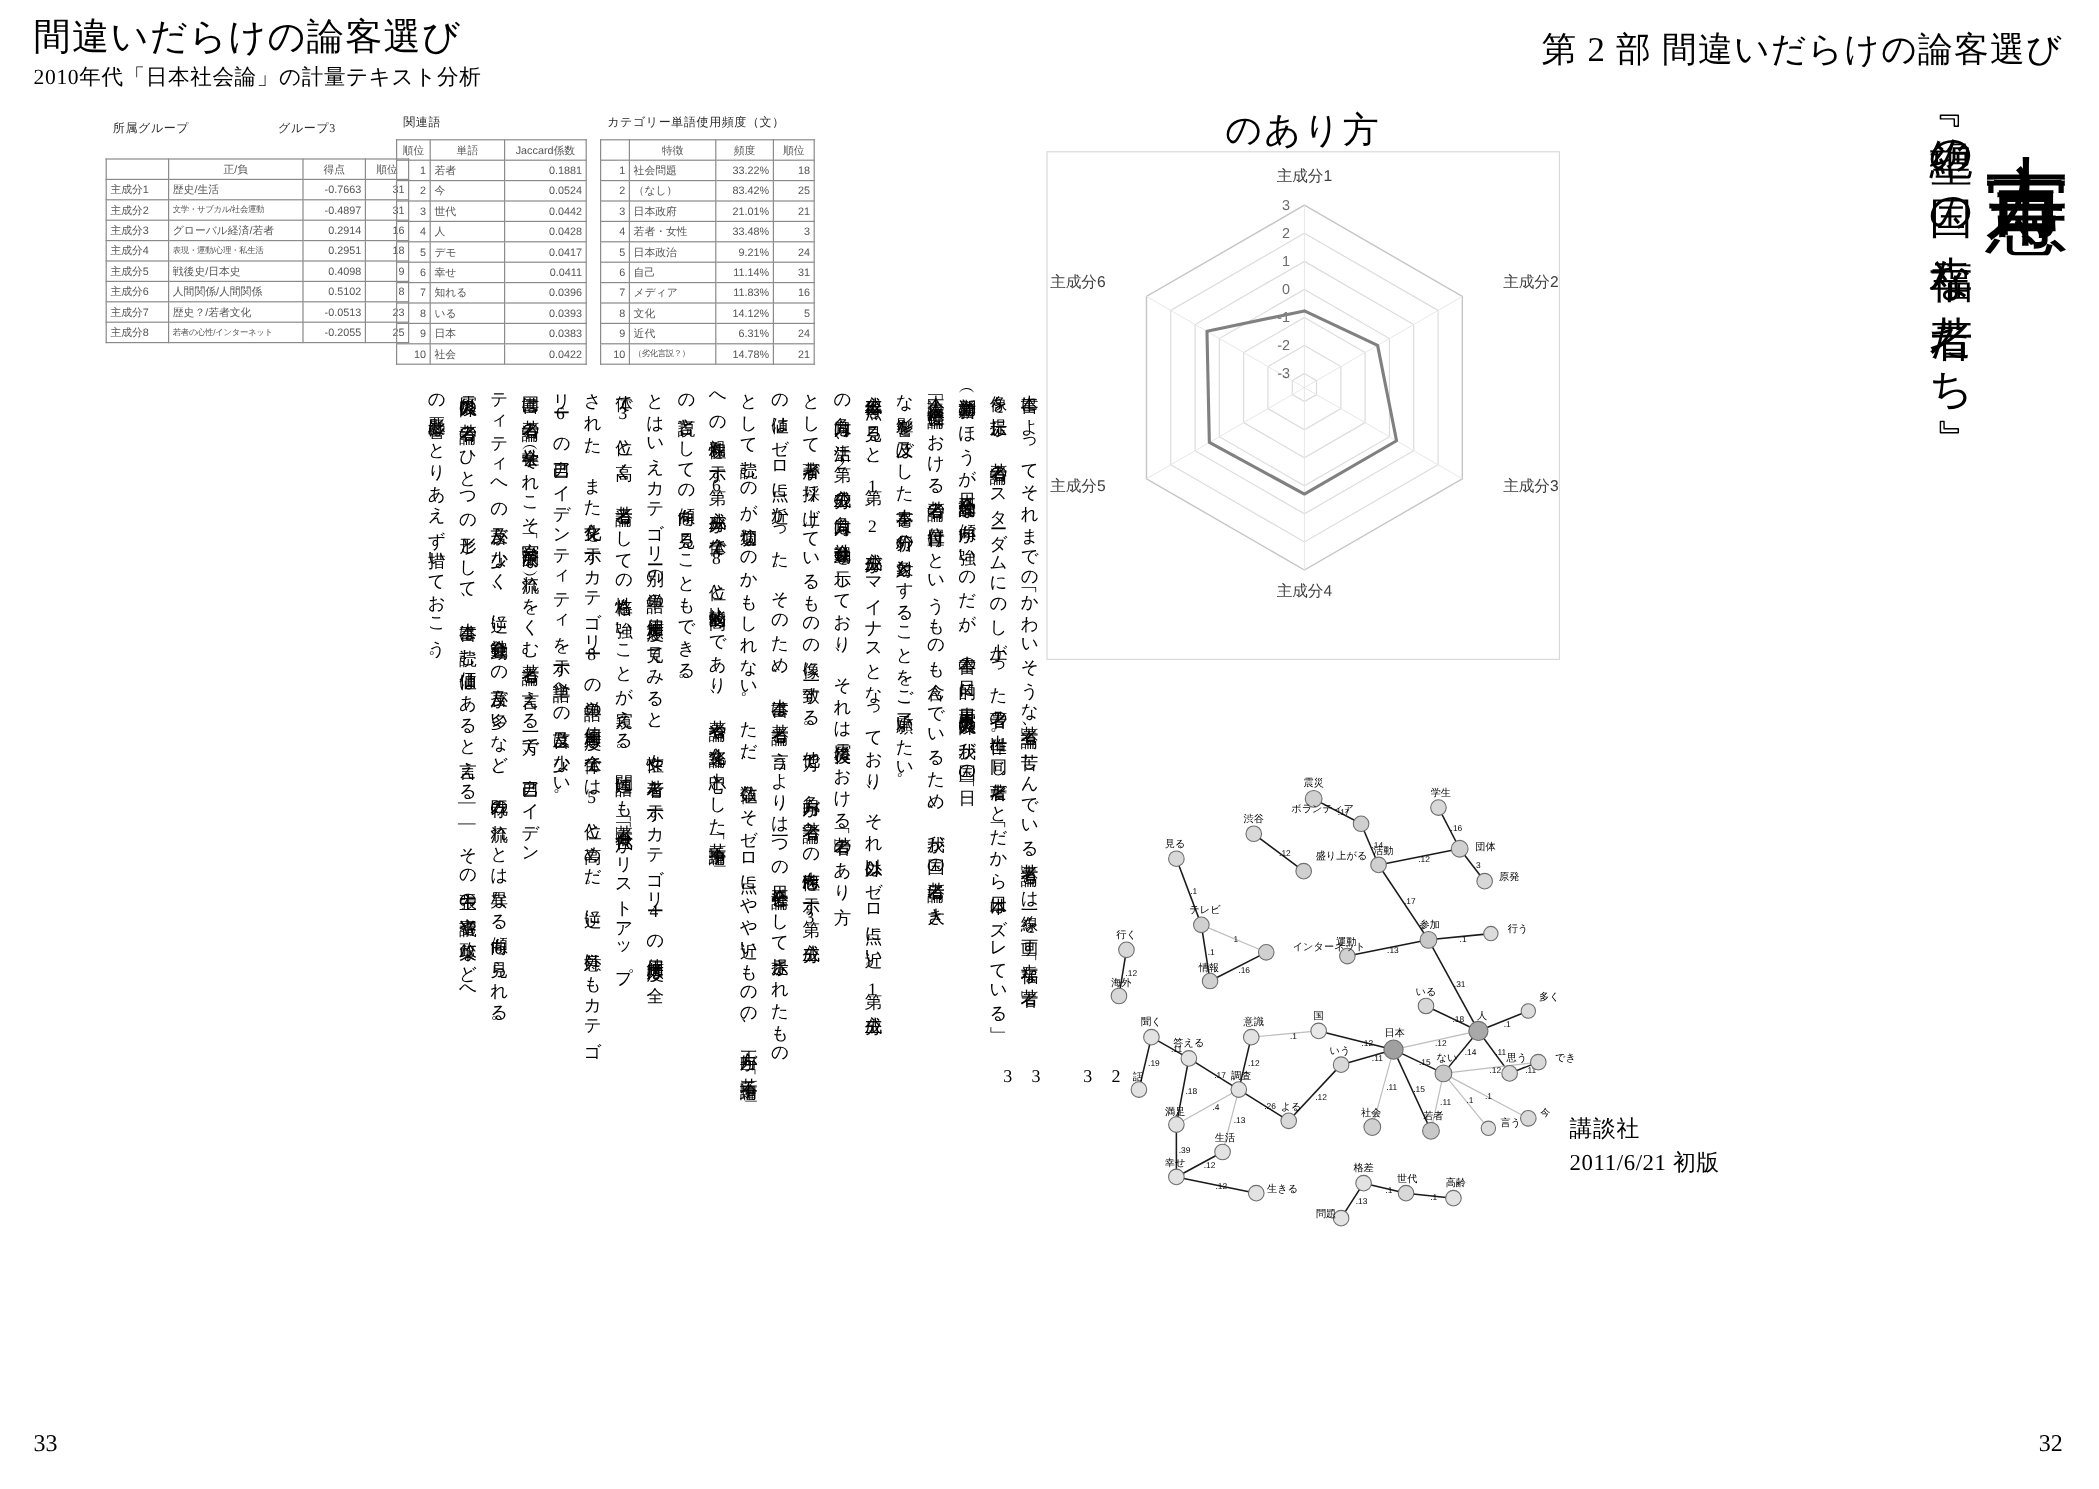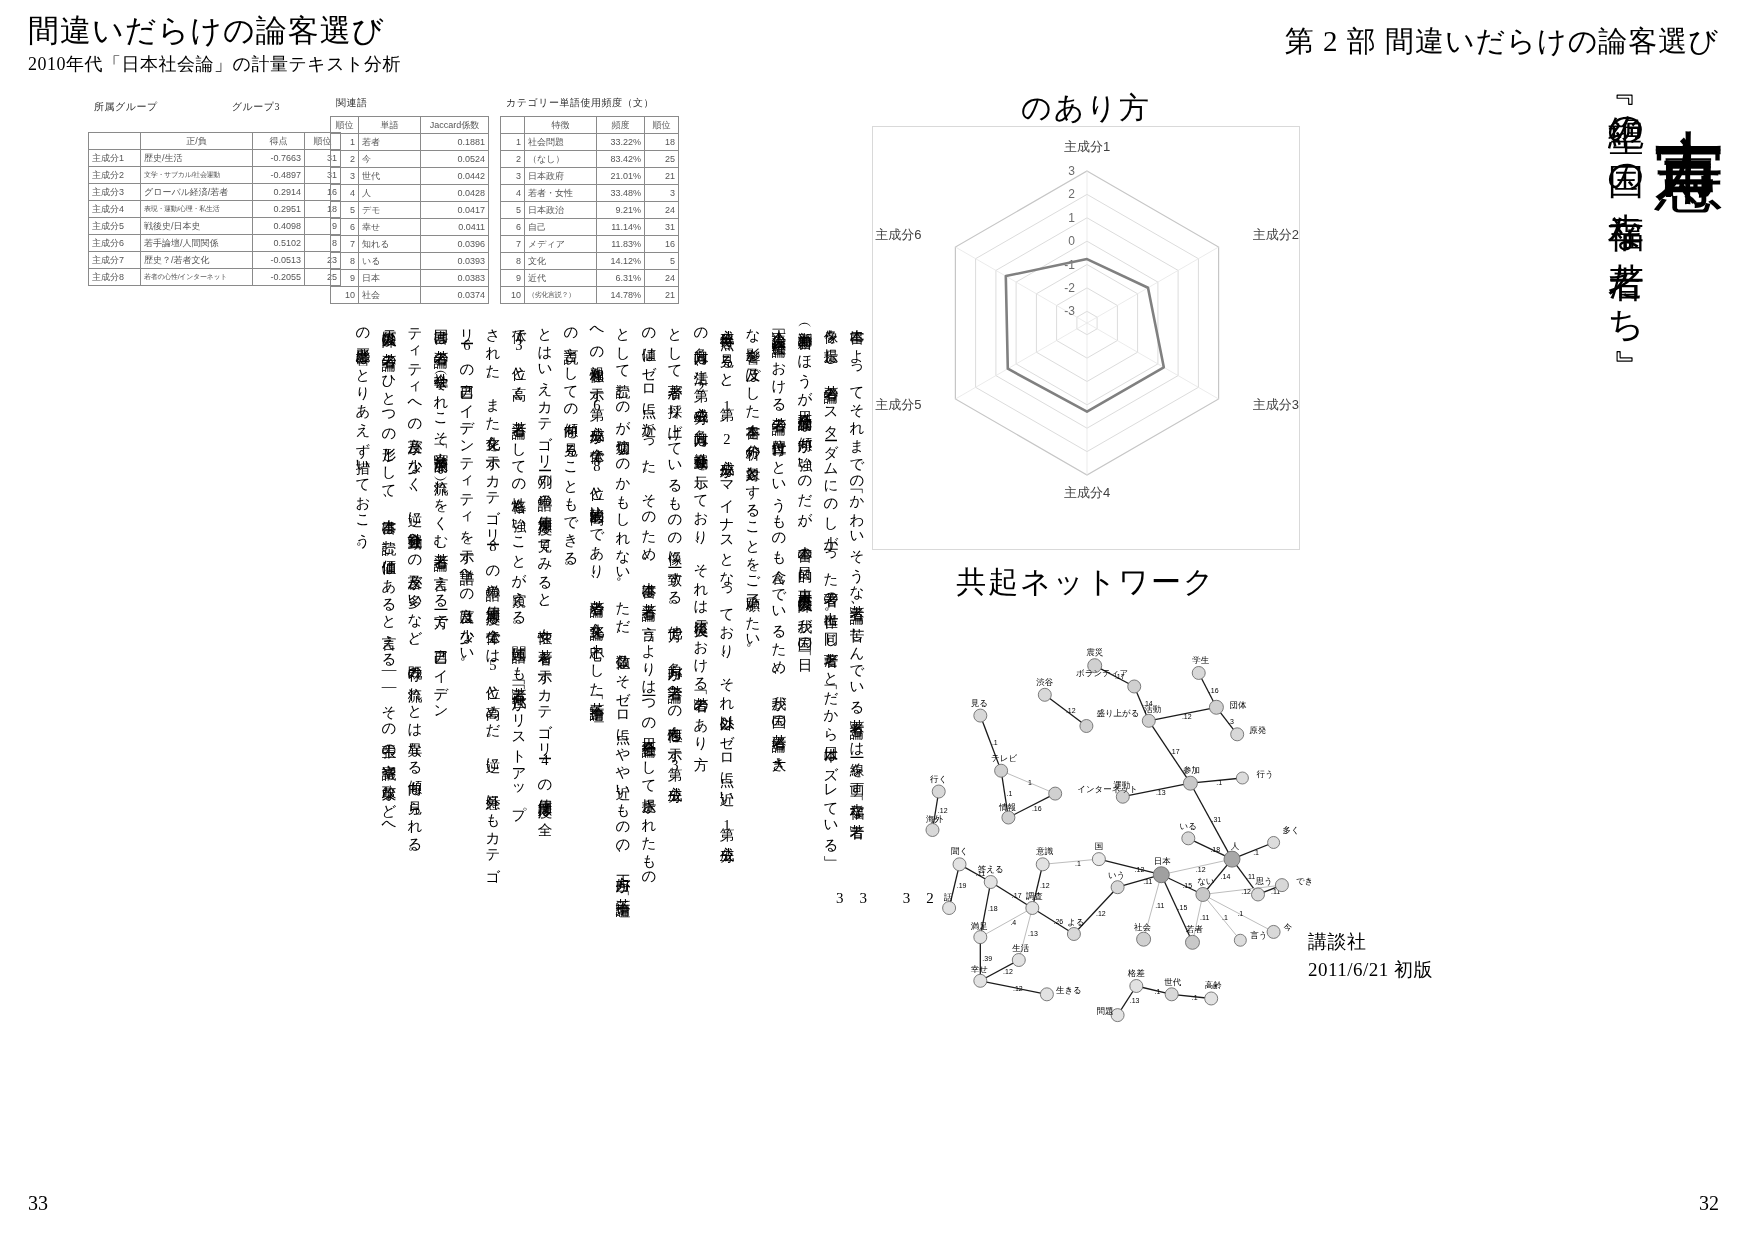--- a/index.html
+++ b/index.html
@@ -182,21 +182,21 @@
             <td class="num">18</td>
           </tr>
         <tr>
             <td>主成分5</td>
             <td>戦後史/日本史</td>
             <td class="num">0.4098</td>
             <td class="num">9</td>
           </tr>
         <tr>
             <td>主成分6</td>
-            <td>若手論壇/人間関係</td>
+            <td>人間関係/人間関係</td>
             <td class="num">0.5102</td>
             <td class="num">8</td>
           </tr>
         <tr>
             <td>主成分7</td>
             <td>歴史？/若者文化</td>
             <td class="num">-0.0513</td>
             <td class="num">23</td>
           </tr>
         <tr>
@@ -261,21 +261,21 @@
             <td class="num">0.0393</td>
           </tr>
         <tr>
             <td class="num">9</td>
             <td>日本</td>
             <td class="num">0.0383</td>
           </tr>
         <tr>
             <td class="num">10</td>
             <td>社会</td>
-            <td class="num">0.0374</td>
+            <td class="num">0.0422</td>
           </tr>
       </tbody>
     </table>
   </div>
 
   <div id="table3">
     <div class="tblhead"><span class="tbl-caption">カテゴリー単語使用頻度（文）</span></div>
     <table class="xls">
       <thead>
           <tr>
@@ -376,21 +376,20 @@
         <polygon points="214.0,132.1 275.0,160.8 290.8,240.3 214.0,284.7 134.8,241.7 132.8,149.1" fill="none" stroke="#808080" stroke-width="2.6" stroke-linejoin="round"></polygon>
         <text x="214" y="24" text-anchor="middle" class="rl">主成分1</text>
         <text x="379.63586137523464" y="112" text-anchor="start" class="rl">主成分2</text>
         <text x="379.6358613752347" y="282" text-anchor="start" class="rl">主成分3</text>
         <text x="214" y="370" text-anchor="middle" class="rl">主成分4</text>
         <text x="48.36413862476536" y="282.00000000000006" text-anchor="end" class="rl">主成分5</text>
         <text x="48.364138624765275" y="112.0000000000001" text-anchor="end" class="rl">主成分6</text>
       </svg>
   </div>
 
-  <div id="net-title">共起ネットワーク</div>
   <div id="net-wrap">
     <svg id="net-svg" width="440" height="420">
         <line x1="222.72" y1="57.68" x2="262.24" y2="78.48" stroke="#1a1a1a" stroke-width="1.3"></line>
         <text x="242.8992" y="71.248" class="ne">.17</text>
         <line x1="262.24" y1="78.48" x2="276.8" y2="112.8" stroke="#1a1a1a" stroke-width="1.3"></line>
         <text x="270.93760000000003" y="98.2672" class="ne">.14</text>
         <line x1="326.72" y1="64.96000000000001" x2="344.40000000000003" y2="99.28" stroke="#1a1a1a" stroke-width="1.3"></line>
         <text x="336.8528" y="84.7472" class="ne">.16</text>
         <line x1="276.8" y1="112.8" x2="344.40000000000003" y2="99.28" stroke="#1a1a1a" stroke-width="1.3"></line>
         <text x="309.896" y="110.5808" class="ne">.12</text>

